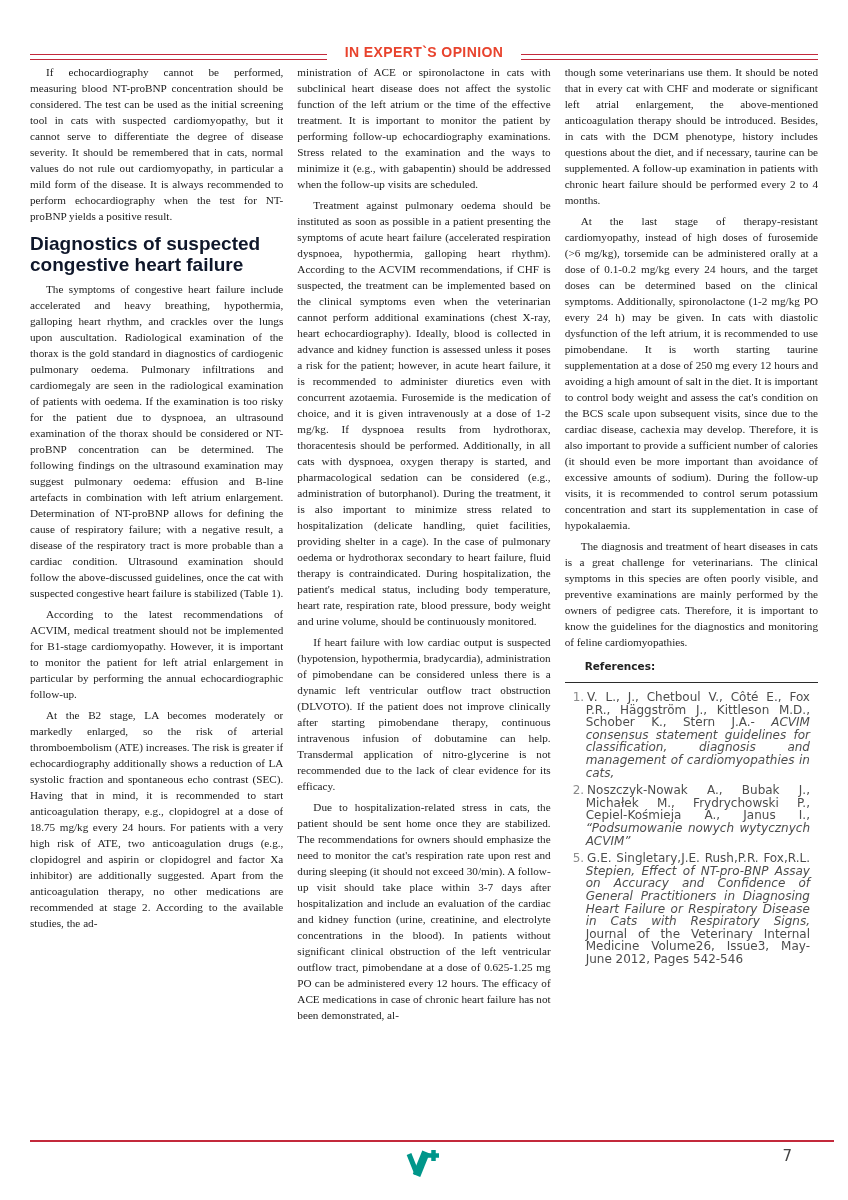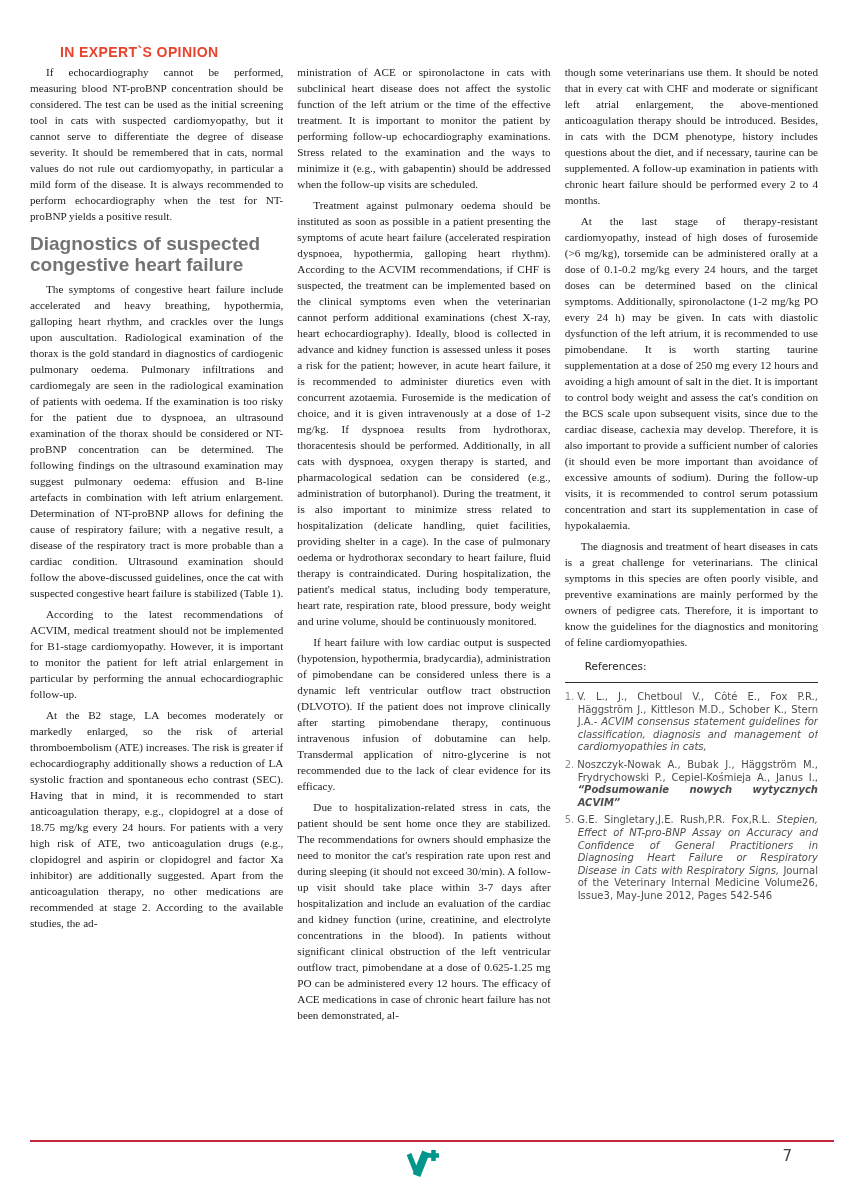--- a/index.html
+++ b/index.html
@@ -1,43 +1,43 @@
 <!DOCTYPE html>
 <html lang="en"><head>
 <meta charset="utf-8">
 <style>
   html,body{margin:0;padding:0;background:#ffffff;}
   .page{position:relative;width:848px;height:1200px;background:#ffffff;overflow:hidden;
         font-family:"Liberation Serif",serif;color:#1b1b1b;}
 
   
-  .hdr{position:absolute;top:42px;left:42px;right:30px;height:18px;display:flex;align-items:flex-start;flex-direction:column;}
+  .hdr{position:absolute;top:42px;left:30px;right:30px;height:18px;display:flex;align-items:flex-end;}
   .dbl-rule{flex:1;height:4px;border-top:1.5px solid #c3293b;border-bottom:1.5px solid #c3293b;}
   .hdr-title{padding:0 18px;font-family:"Liberation Sans",sans-serif;font-weight:700;
              font-size:14px;letter-spacing:.4px;color:#e8432d;white-space:nowrap;}
 
   
   .cols{position:absolute;top:64px;left:30px;right:30px;bottom:60px;display:flex;gap:14px;}
   .col{flex:1 1 0;overflow:hidden;}
   p.body{margin:0 0 5px 0;font-size:11.2px;line-height:16px;text-align:justify;
          -webkit-hyphens:auto;hyphens:auto;}
   p.indent{text-indent:16px;}
-  h2.sec{font-family:"Liberation Sans",sans-serif;font-weight:700;color:#737373;
+  h2.sec{font-family:"Liberation Sans",sans-serif;font-weight:700;color:#0f172a;
          font-size:19px;line-height:21px;margin:9px 0 6px 0;}
 
   
-  .refs-label{font-family:"DejaVu Sans",sans-serif;font-weight:400;font-size:10.5px;
+  .refs-label{font-family:"DejaVu Sans",sans-serif;font-weight:700;font-size:10.5px;
               color:#222;margin:10px 0 10px 0;padding-left:20px;}
   .refs-rule{border:none;border-top:1.5px solid #2b2b2b;margin:0 0 8px 0;}
-  ol.refs{list-style:none;margin:0;padding:0;font-family:"DejaVu Sans",sans-serif;
-          font-size:10px;line-height:12.6px;color:#4d4d4d;}
+  ol.refs{list-style:none;margin:8px;padding:0;font-family:"DejaVu Sans",sans-serif;
+          font-size:12px;line-height:12.6px;color:#4d4d4d;}
   ol.refs li{padding-left:13px;text-indent:-13px;margin:0 0 5px 0;text-align:justify;}
   .ref-num{color:#8a8a8a;margin-right:3px;}
   .ref-em{font-style:italic;}
-  .ref-em.bold{font-weight:700;}
+  .ref-em.bold{font-weight:400;}
 
   
   .ftr{position:absolute;left:0;right:0;bottom:0;height:60px;}
   .ftr-rule{position:absolute;top:0;left:30px;right:14px;border-top:2.5px solid #c3293b;}
   .logo{position:absolute;top:9px;left:50%;transform:translateX(-50%);}
   .page-num{position:absolute;top:7px;right:56px;font-family:"DejaVu Sans",sans-serif;
             font-size:15px;color:#444;}
 </style>
 </head>
 <body>
@@ -69,21 +69,21 @@
 
     <section class="col">
       <p class="body">though some veterinarians use them. It should be noted that in every cat with CHF and moderate or significant left atrial enlargement, the above-mentioned anticoagulation therapy should be introduced. Besides, in cats with the DCM phenotype, history includes questions about the diet, and if necessary, taurine can be supplemented. A follow-up examination in patients with chronic heart failure should be performed every 2 to 4 months.</p>
       <p class="body indent">At the last stage of therapy-resistant cardiomyopathy, instead of high doses of furosemide (&gt;6 mg/kg), torsemide can be administered orally at a dose of 0.1-0.2 mg/kg every 24 hours, and the target doses can be determined based on the clinical symptoms. Additionally, spironolactone (1-2 mg/kg PO every 24 h) may be given. In cats with diastolic dysfunction of the left atrium, it is recommended to use pimobendane. It is worth starting taurine supplementation at a dose of 250 mg every 12 hours and avoiding a high amount of salt in the diet. It is important to control body weight and assess the cat's condition on the BCS scale upon subsequent visits, since due to the cardiac disease, cachexia may develop. Therefore, it is also important to provide a sufficient number of calories (it should even be more important than avoidance of excessive amounts of sodium). During the follow-up visits, it is recommended to control serum potassium concentration and start its supplementation in case of hypokalaemia.</p>
       <p class="body indent">The diagnosis and treatment of heart diseases in cats is a great challenge for veterinarians. The clinical symptoms in this species are often poorly visible, and preventive examinations are mainly performed by the owners of pedigree cats. Therefore, it is important to know the guidelines for the diagnostics and monitoring of feline cardiomyopathies.</p>
 
       <div class="refs-label">References:</div>
       <hr class="refs-rule">
       <ol class="refs">
         <li><span class="ref-num">1.</span><span>V. L., J., Chetboul V., Côté E., Fox P.R., Häggström J., Kittleson M.D., Schober K., Stern J.A.- </span><span class="ref-em">ACVIM consensus statement guidelines for classification, diagnosis and management of cardiomyopathies in cats,</span><span></span></li>
-        <li><span class="ref-num">2.</span><span>Noszczyk-Nowak A., Bubak J., Häggström M., Frydrychowski P., Cepiel-Kośmieja A., Janus I., </span><span class="ref-em bold">“Podsumowanie nowych wytycznych ACVIM”</span><span></span></li>
+        <li><span class="ref-num">2.</span><span>Noszczyk-Nowak A., Bubak J., Michałek M., Frydrychowski P., Cepiel-Kośmieja A., Janus I., </span><span class="ref-em bold">“Podsumowanie nowych wytycznych ACVIM”</span><span></span></li>
         <li><span class="ref-num">5.</span><span>G.E. Singletary,J.E. Rush,P.R. Fox,R.L. </span><span class="ref-em">Stepien, Effect of NT-pro-BNP Assay on Accuracy and Confidence of General Practitioners in Diagnosing Heart Failure or Respiratory Disease in Cats with Respiratory Signs,</span><span> Journal of the Veterinary Internal Medicine Volume26, Issue3, May-June 2012, Pages 542-546</span></li>
       </ol>
     </section>
 
   </div>
 
   <div class="ftr">
     <div class="ftr-rule"></div>
     <div class="logo">
       <svg width="38" height="30" viewBox="0 0 38 30" aria-hidden="true">

